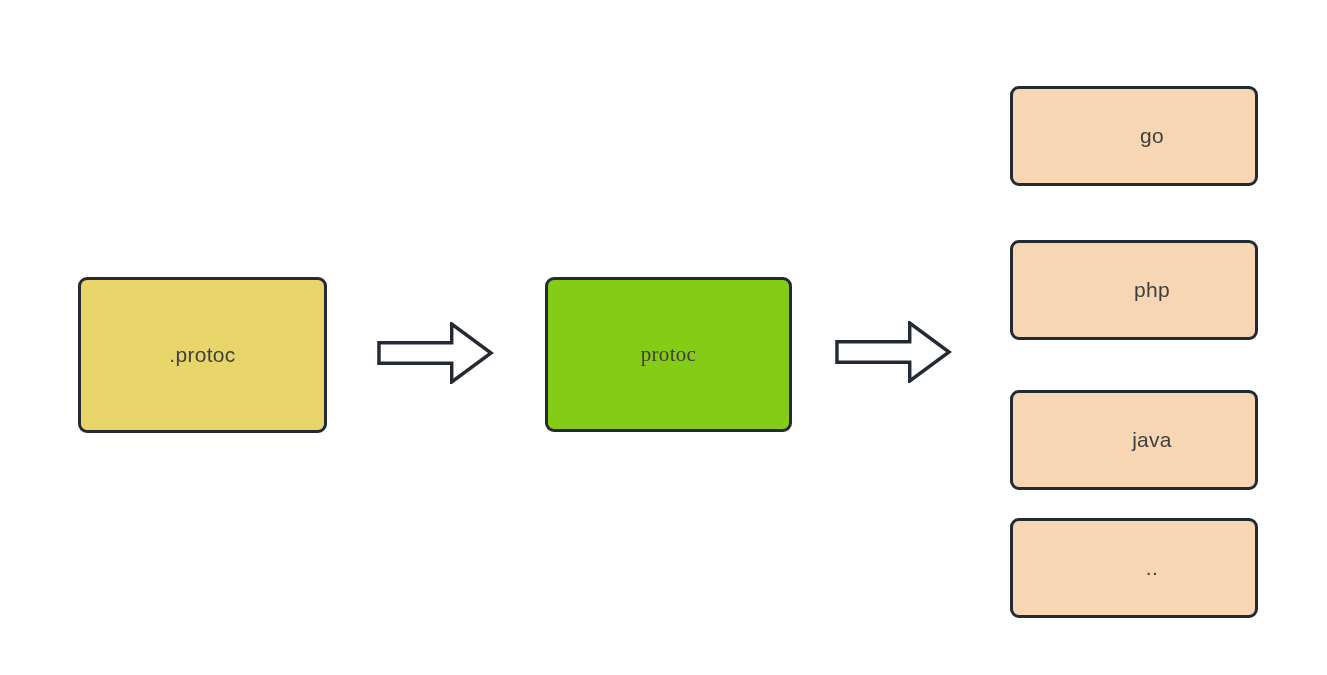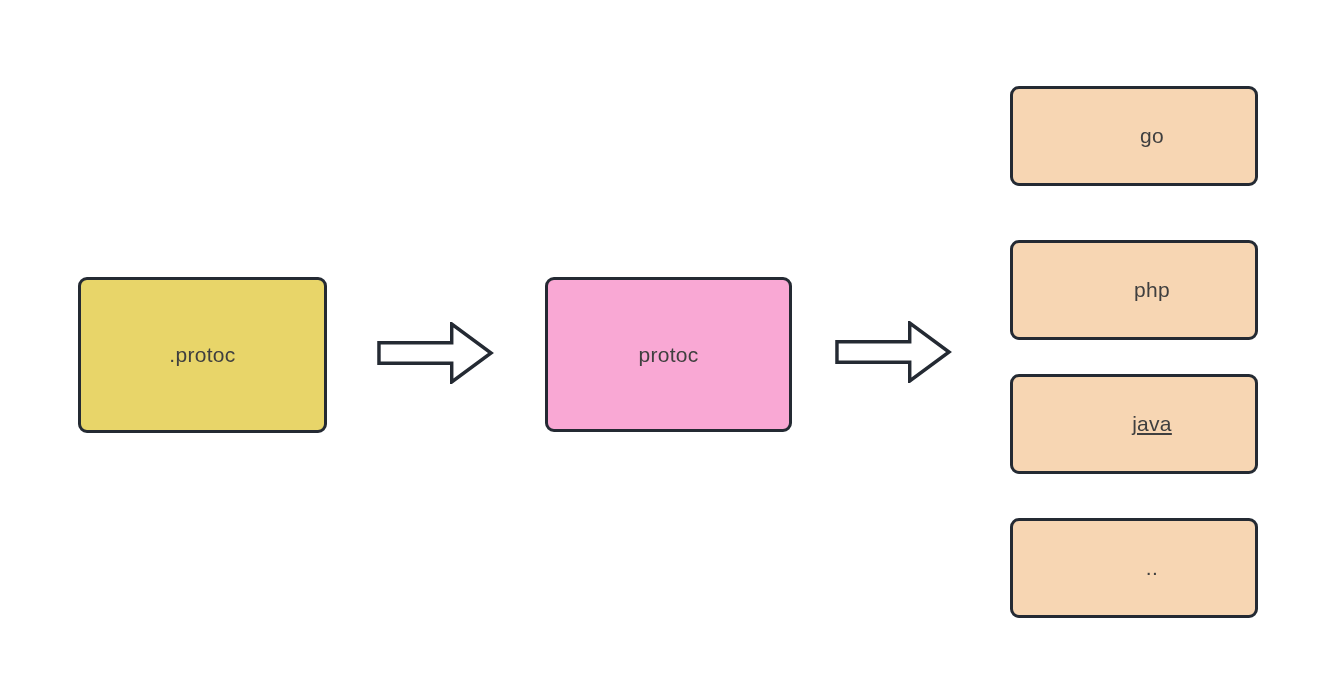--- a/index.html
+++ b/index.html
@@ -37,21 +37,21 @@
   .node-compiler {
     left: 545px; top: 277px;
     width: 247px; height: 155px;
   }
   .node-output {
     left: 1010px;
     width: 248px; height: 100px; padding-left: 36px;
   }
   .node-output-0 { top: 86px; }
   .node-output-1 { top: 240px; }
-  .node-output-2 { top: 374px; text-decoration: underline; }
+  .node-output-2 { top: 390px; }
   .node-output-3 { top: 518px; }
   .arrow {
     position: absolute;
     width: 117px;
     height: 62px;
   }
   .arrow-1 { left: 377px; top: 322px; }
   .arrow-2 { left: 835px; top: 321px; }
   .arrow svg {
     display: block;
@@ -67,21 +67,21 @@
   <div class="node node-source" style="background-color: rgb(232, 213, 105);">
     <span>.protoc</span>
   </div>
 
   <div class="arrow arrow-1">
     <svg viewBox="0 0 119 63" xmlns="http://www.w3.org/2000/svg">
       <polygon points="2,21 76,21 76,2 116,31.5 76,61 76,42 2,42" fill="#ffffff" stroke="#242a33" stroke-width="3.5" stroke-linejoin="miter"></polygon>
     </svg>
   </div>
 
-  <div class="node node-compiler" style="background-color: #f9a8d4;">
+  <div class="node node-compiler" style="background-color: #84cc16; font-family: Liberation Serif, serif;">
     <span>protoc</span>
   </div>
 
   <div class="arrow arrow-2">
     <svg viewBox="0 0 119 63" xmlns="http://www.w3.org/2000/svg">
       <polygon points="2,21 76,21 76,2 116,31.5 76,61 76,42 2,42" fill="#ffffff" stroke="#242a33" stroke-width="3.5" stroke-linejoin="miter"></polygon>
     </svg>
   </div>
 
   <div class="node node-output node-output-0" style="background-color: rgb(247, 214, 179);">

